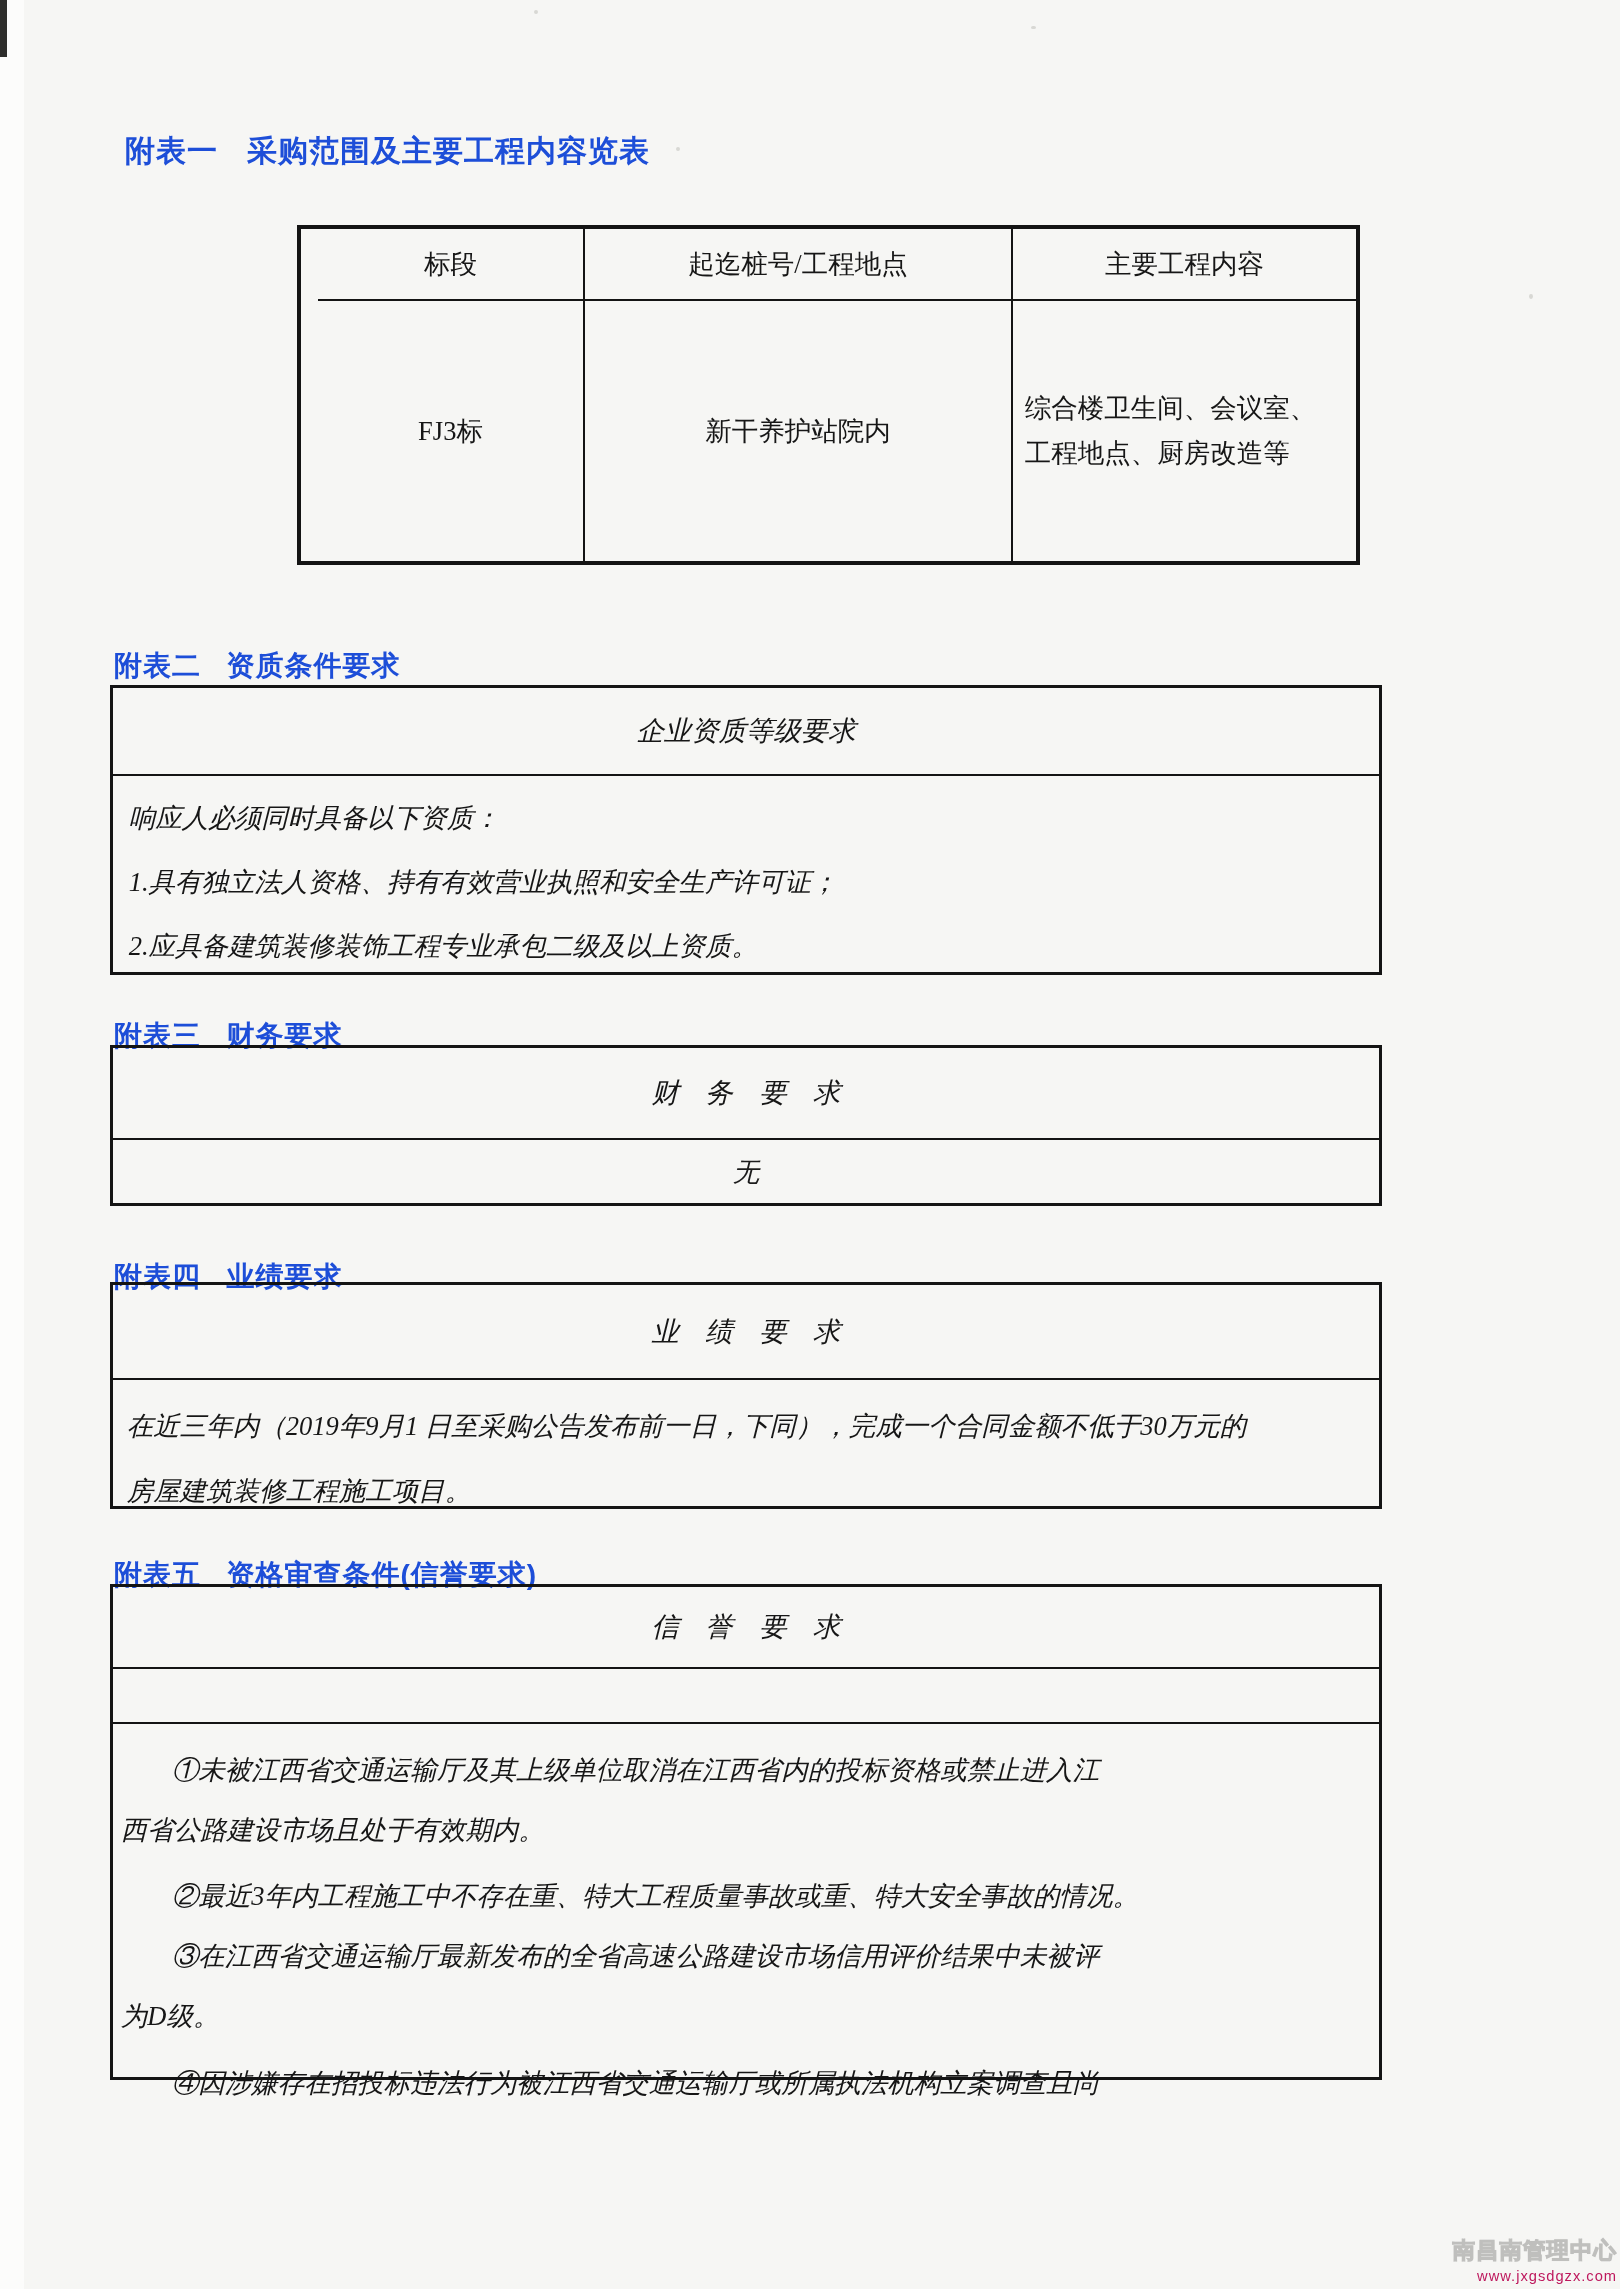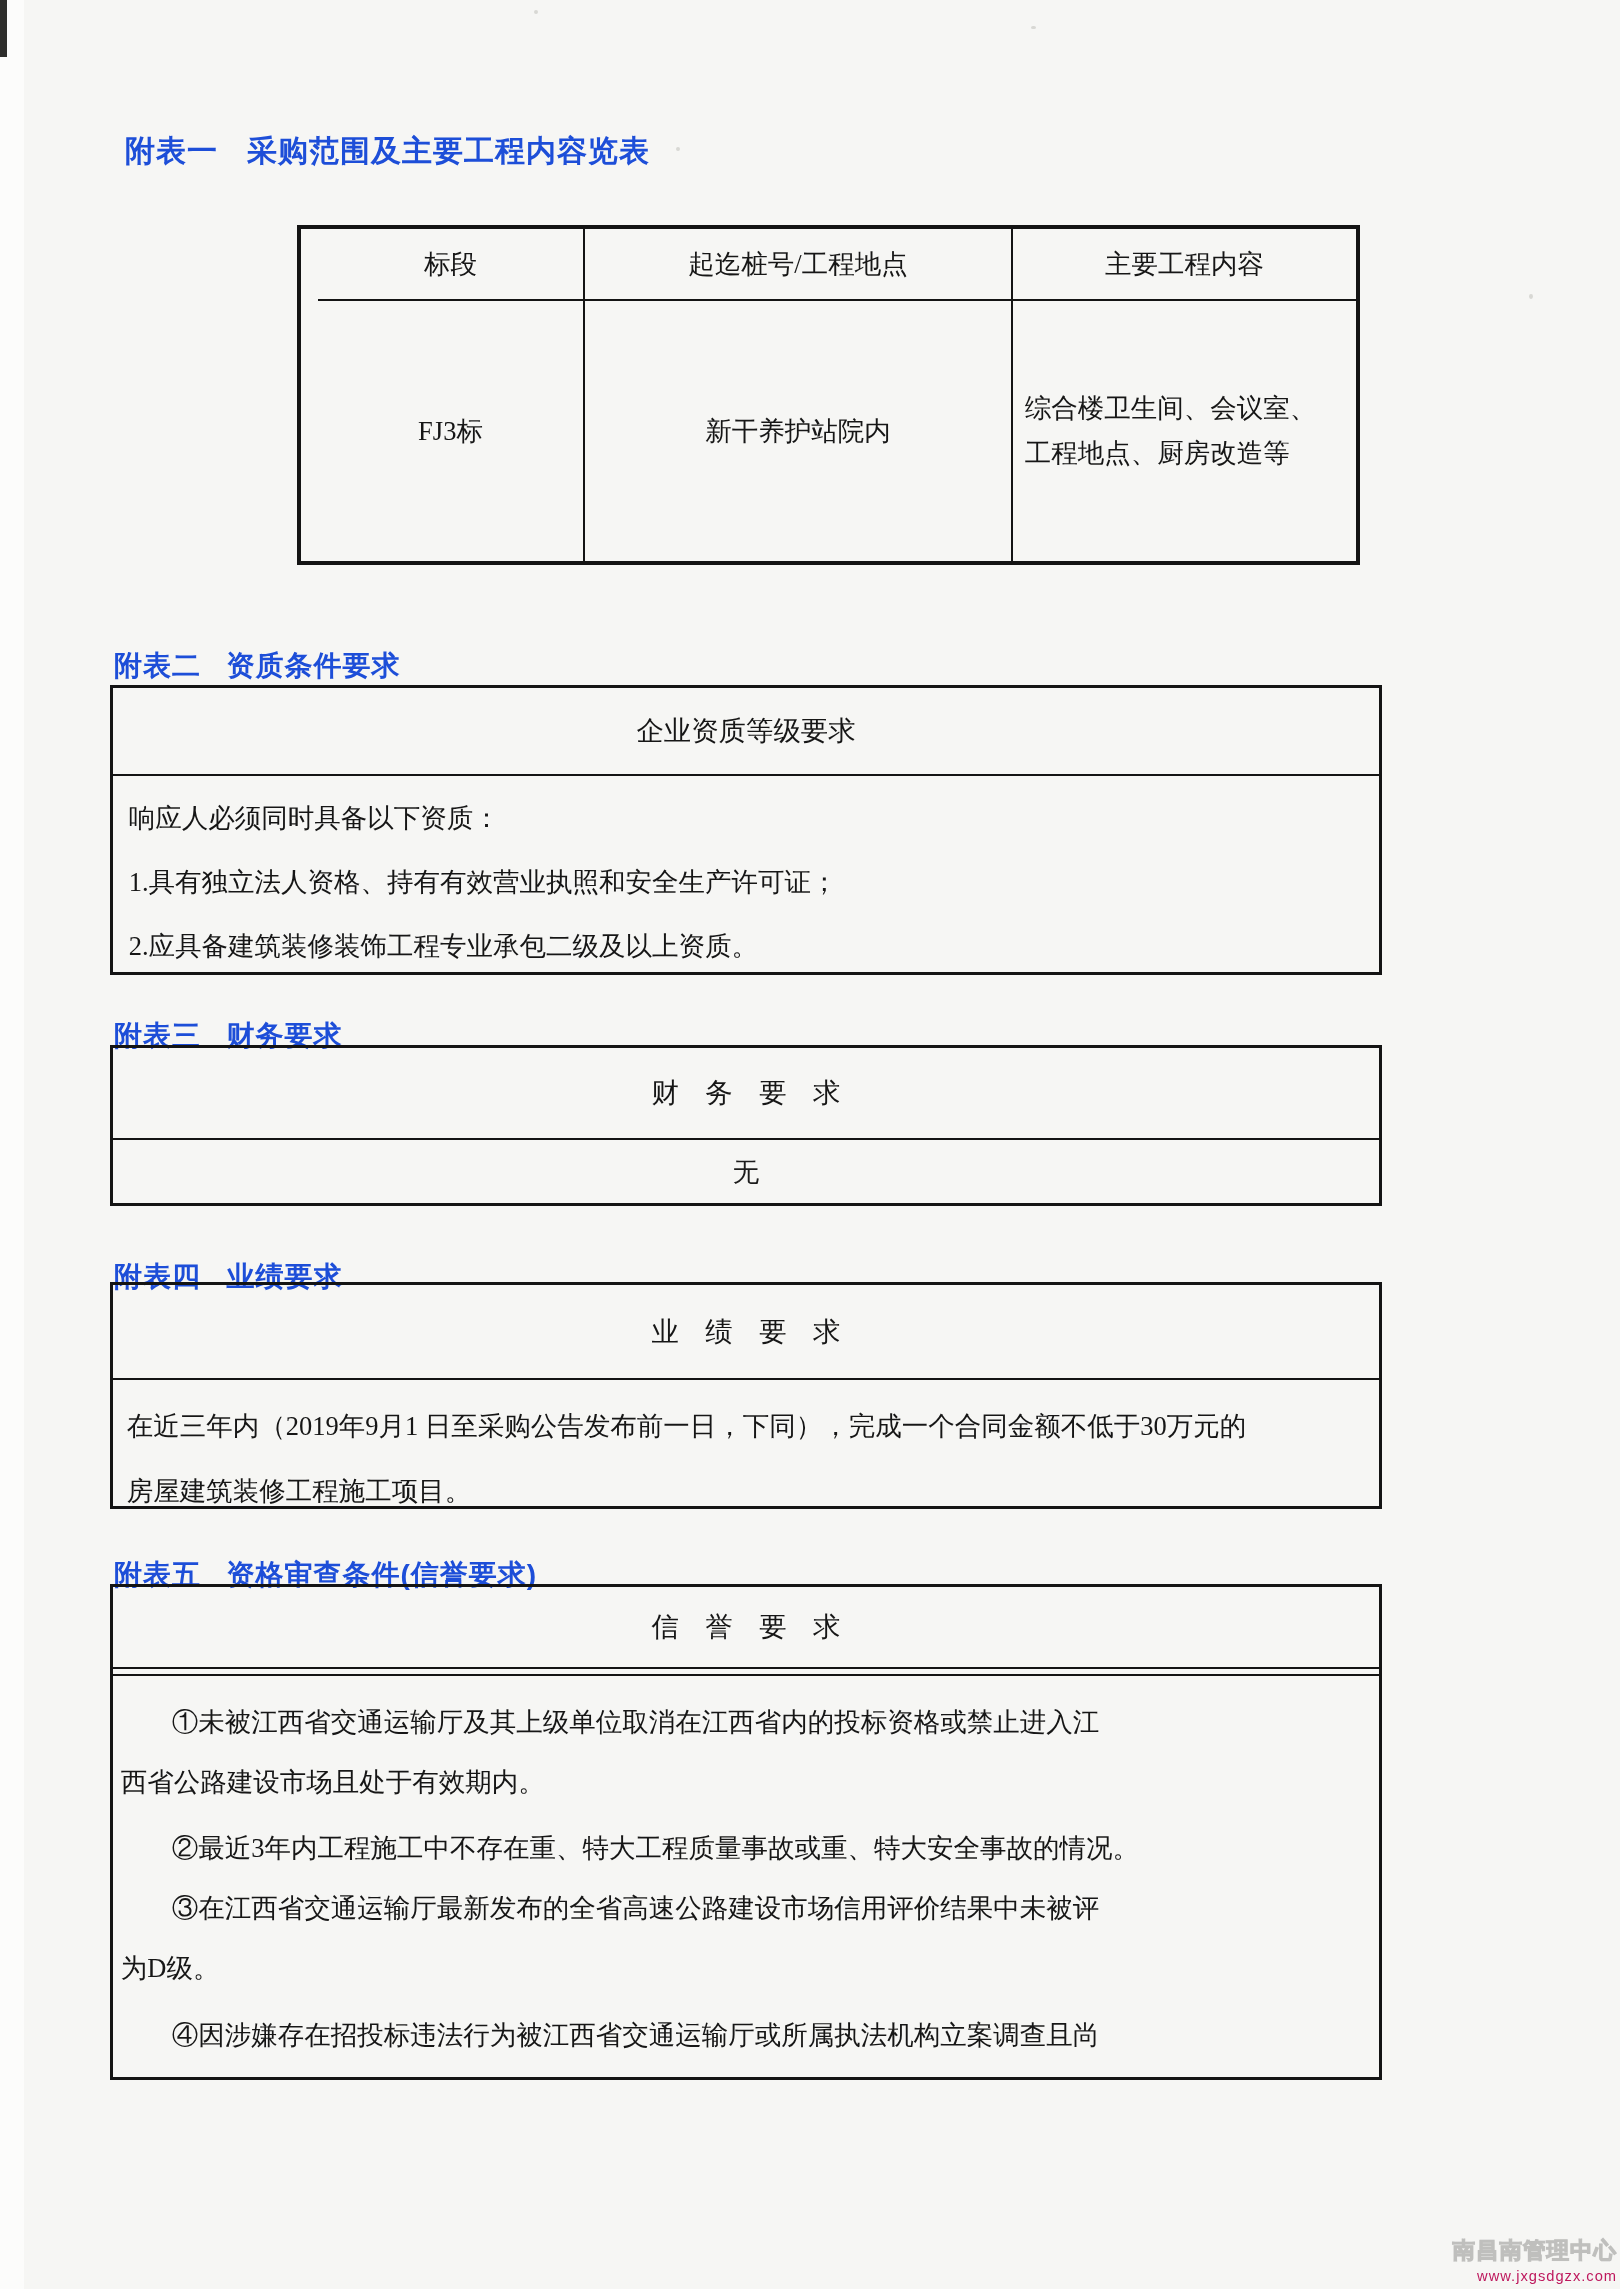--- a/index.html
+++ b/index.html
@@ -25,20 +25,21 @@
   }
   .sec-label .gap{display:inline-block;width:29px;}
   .page-title{font-size:30px;}
 
   
   .tbl{
     position:absolute;left:110px;width:1272px;
     border:3.9px solid #141414;box-sizing:border-box;
     display:flex;flex-direction:column;
     background:transparent;
+    font-style:italic;
   }
   .tbl-header{
     display:flex;align-items:center;justify-content:center;
     font-size:27.4px;color:#161616;
     border-bottom:2px solid #141414;
     flex:0 0 auto;
   }
   .spaced{letter-spacing:9.8px;text-indent:9.8px;}
   .tbl-body{flex:1 1 auto;}
   .body-line{
@@ -75,21 +76,21 @@
   .t3 .tbl-header{height:90px;}
   .t3 .tbl-body{display:flex;align-items:center;justify-content:center;font-size:26.5px;}
 
   
   .t4{top:1282px;height:227px;}
   .t4 .tbl-header{height:93px;}
   .t4 .tbl-body{padding:13.7px 0 0 13.7px;}
   .t4 .body-line{height:65px;}
 
   
-  .t5{top:1584px;height:496px;}
+  .t5{top:1584px;height:496px;gap:48px;}
   .t5 .tbl-header{height:80px;}
   .t5 .tbl-body{border-top:2px solid #141414;margin-top:4.9px;padding:15.7px 0 0 7.8px;}
   .t5 .body-line{height:60px;}
   .t5 .indent{padding-left:51px;}
   .t5 .m-top{margin-top:6.9px;}
 
   
   .watermark{
     position:absolute;right:2.9px;bottom:5.9px;text-align:right;
     font-family:"Liberation Sans","DejaVu Sans",sans-serif;

